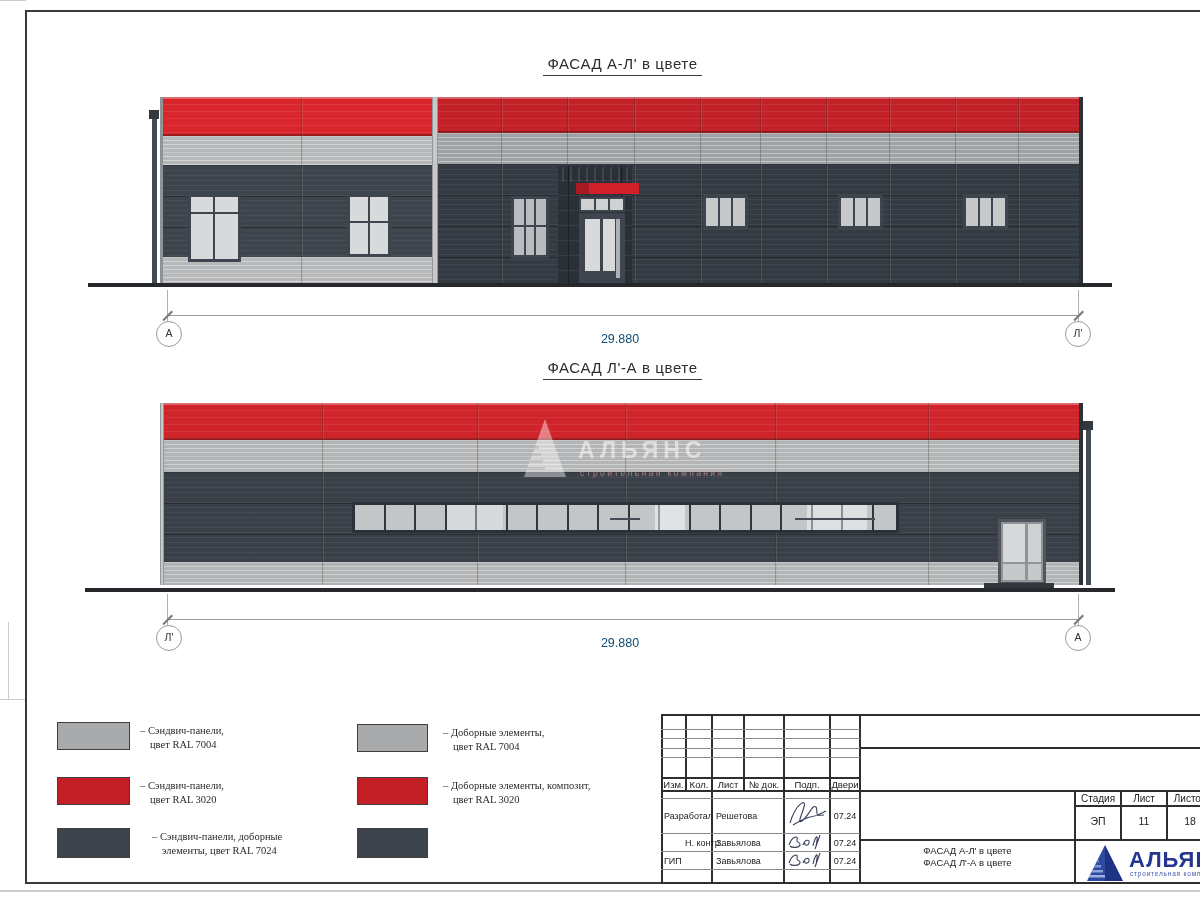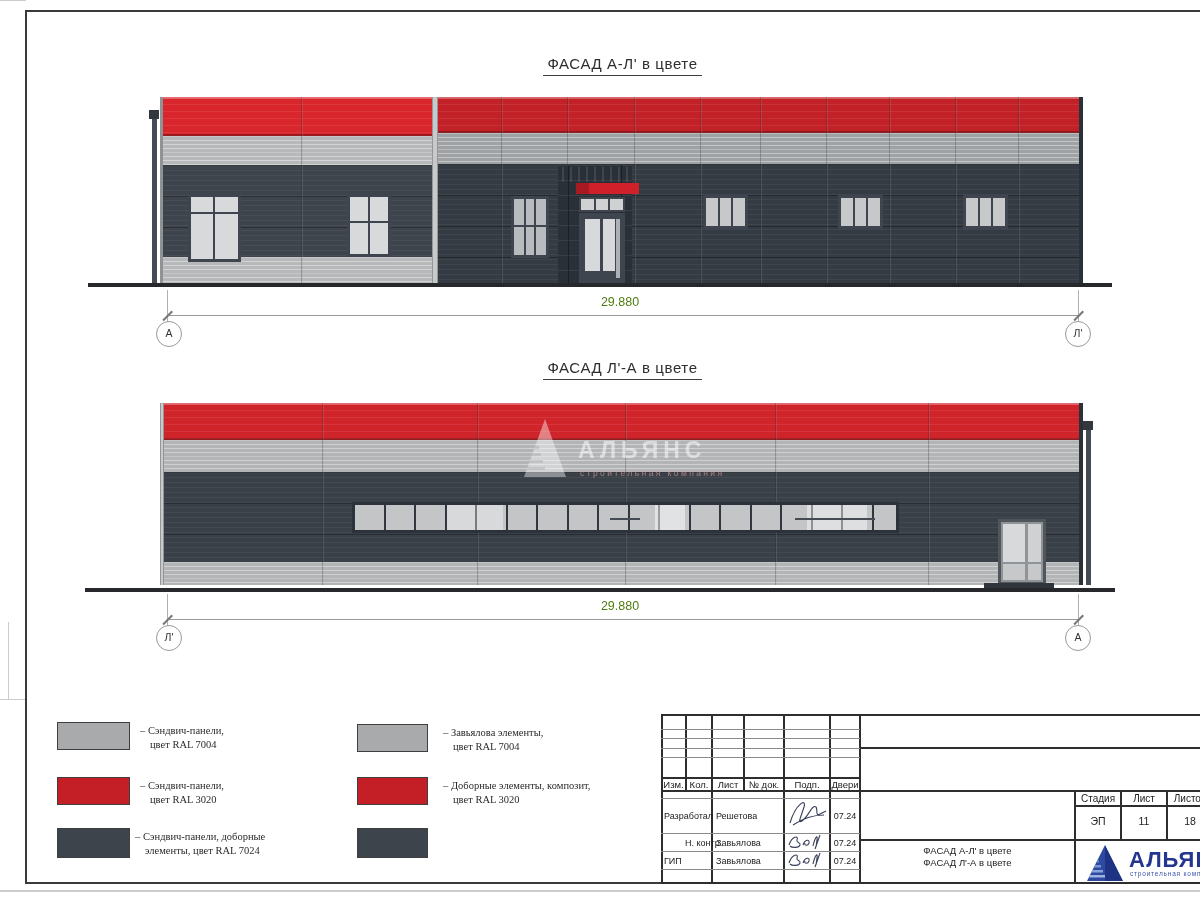--- a/index.html
+++ b/index.html
@@ -27,21 +27,21 @@
   .trim-dark{position:absolute;top:0;bottom:0;background:#2b3138;}
   
   .win{position:absolute;box-sizing:border-box;border:3px solid #3f454e;background:#c6c8ca;}
   .mv{position:absolute;top:0;bottom:0;width:2px;background:#3f454e;}
   .mh{position:absolute;left:0;right:0;height:2px;background:#3f454e;}
   .glass-pane{position:absolute;background:#d8d9da;}
   
   .dim-line{position:absolute;height:1px;background:#9a9a9a;}
   .ext-line{position:absolute;width:1px;background:#b0b0b0;}
   .tick{position:absolute;width:13px;height:1.5px;background:#777;transform:rotate(-45deg);}
-  .dim-text{position:absolute;text-align:center;font-size:12.5px;color:#4d7c0f;}
+  .dim-text{position:absolute;text-align:center;font-size:12.5px;color:#0c4a6e;margin-top:37px;}
   .axis-bubble{position:absolute;width:24px;height:24px;border:1px solid #9a9a9a;border-radius:50%;
      background:#fff;text-align:center;line-height:23px;font-size:10.5px;color:#333;}
   
   .swatch{position:absolute;box-sizing:border-box;border:1.5px solid #3f3f3f;}
   .legend-text{position:absolute;font-size:10.5px;line-height:13.5px;color:#2b2b2b;white-space:nowrap;font-family:Liberation Serif, serif;}
   .legend-text .l2{padding-left:10px;}
   
   .tl{position:absolute;background:#2e2e2e;}
   .nl{position:absolute;background:#8a8a8a;}
   .tb-text{position:absolute;font-size:9.5px;color:#222;text-align:center;white-space:nowrap;}
@@ -232,28 +232,28 @@
   <div class="legend-text" style="left:140px;top:724px;">
     <div>– Сэндвич-панели,</div>
     <div class="l2">цвет RAL 7004</div>
   </div>
   <div class="swatch" style="left:57px;top:777px;width:73px;height:28px;background:#c41f26;"></div>
   <div class="legend-text" style="left:140px;top:779px;">
     <div>– Сэндвич-панели,</div>
     <div class="l2">цвет RAL 3020</div>
   </div>
   <div class="swatch" style="left:57px;top:828px;width:73px;height:30px;background:#3e444c;"></div>
-  <div class="legend-text" style="left:135px;top:830px;">
+  <div class="legend-text" style="left:152px;top:830px;">
     <div>– Сэндвич-панели, доборные</div>
     <div class="l2">элементы, цвет RAL 7024</div>
   </div>
 
   <div class="swatch" style="left:357px;top:724px;width:71px;height:28px;background:#a8aaac;"></div>
   <div class="legend-text" style="left:443px;top:726px;">
-    <div>– Завьялова элементы,</div>
+    <div>– Доборные элементы,</div>
     <div class="l2">цвет RAL 7004</div>
   </div>
   <div class="swatch" style="left:357px;top:777px;width:71px;height:28px;background:#c41f26;"></div>
   <div class="legend-text" style="left:443px;top:779px;">
     <div>– Доборные элементы, композит,</div>
     <div class="l2">цвет RAL 3020</div>
   </div>
   <div class="swatch" style="left:357px;top:828px;width:71px;height:30px;background:#3e444c;"></div>
 
   <div class="abs" style="left:0;top:0;width:1068px;height:900px;pointer-events:none;">

